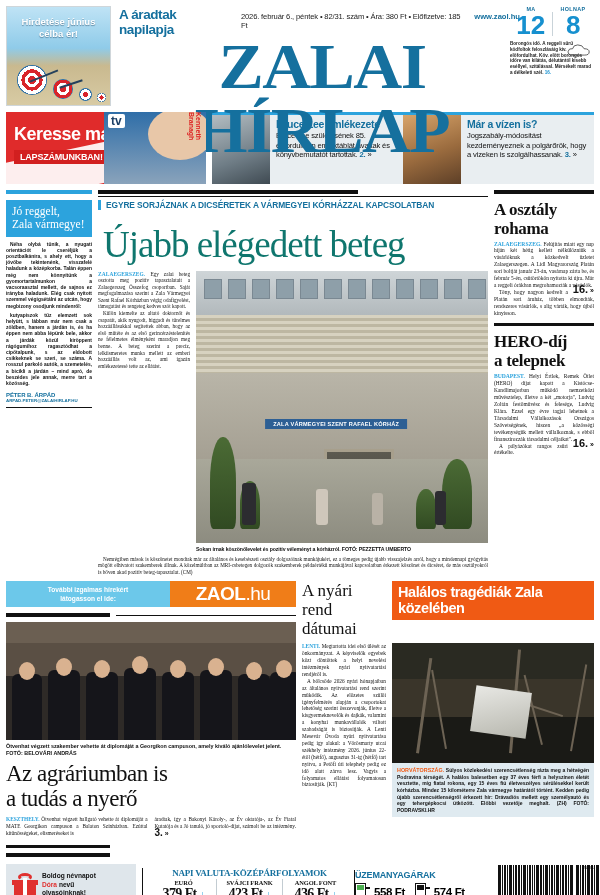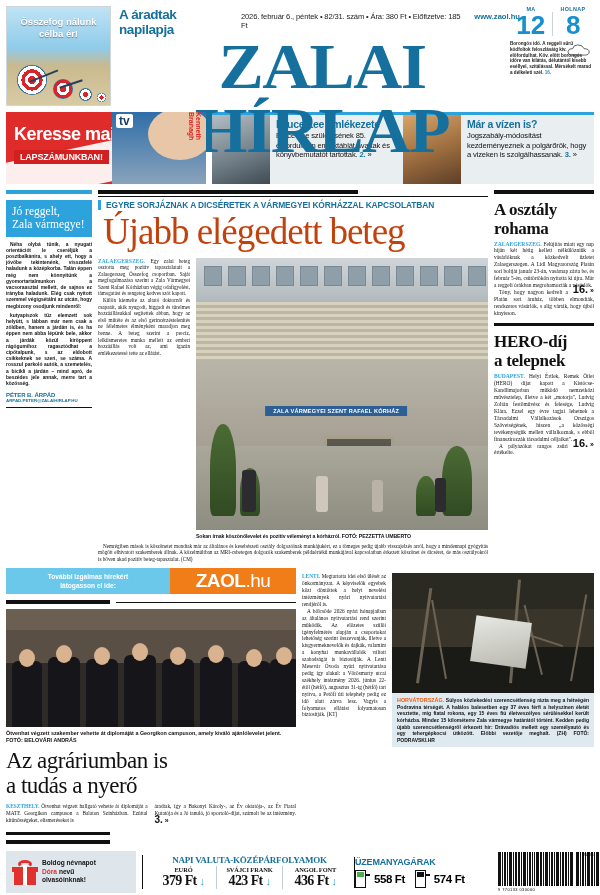--- a/index.html
+++ b/index.html
@@ -69,21 +69,21 @@
   
   .promo-row { display:flex; gap:6px; padding:0 6px; height:72px; }
   .promo-ad { width:200px; position:relative; overflow:hidden;
               background: linear-gradient(100deg,#e02b2b 0 62%,#b81c1c 62% 100%); }
   .promo-ad .swash { position:absolute; left:-30px; top:30px; width:260px; height:40px;
                      background:#fff; transform:rotate(-12deg); opacity:.92; }
   .promo-ad .k1 { position:absolute; left:8px; top:12px; color:#fff; font-weight:bold;
                   font-size:18px; letter-spacing:-.5px; }
   .promo-ad .k2 { position:absolute; left:8px; top:38px; background:#d21f1f; color:#fff;
                   font-weight:bold; font-size:9px; padding:2px 6px; letter-spacing:-.2px; }
-  .promo-ad .cover { position:absolute; right:0; top:0; width:94px; height:72px;
+  .promo-ad .cover { position:absolute; right:0; top:0; width:102px; height:72px;
                      background:linear-gradient(#2f6ea8,#8aa3bb); overflow:hidden; }
   .promo-ad .cover .tv { position:absolute; left:4px; top:2px; background:#fff;
                          color:#1b3f66; font-weight:bold; font-size:12px; padding:0 3px;
                          border-radius:2px; }
   .promo-ad .cover .face { position:absolute; right:-6px; top:-4px; width:64px; height:52px;
                            border-radius:50%; background:#e8c7a8; }
   .promo-ad .cover .name { position:absolute; right:4px; bottom:16px; color:#d22;
                            font-weight:bold; font-size:7px;
                            writing-mode:vertical-rl; text-orientation:mixed; }
 
@@ -118,21 +118,21 @@
   .op-sign { margin-top:5px; }
   .op-sign .nm { color:#15709e; font-weight:bold; font-size:6px; letter-spacing:-.1px; }
   .op-sign .em { color:#15709e; font-weight:bold; font-size:4.4px; }
   .op-rule { height:1px; background:#111; margin-top:4px; }
 
   
   .col-center { flex:1; }
   .ck { color:#15709e; font-weight:bold; font-size:8.4px; letter-spacing:-.1px;
         border-left:3px solid #2ca3dd; padding-left:5px; }
   .main-head { font-family:"Liberation Serif", serif; font-size:37px; line-height:41px;
-               letter-spacing:-1px; color:#c2410c; margin-top:1px; padding-left:5px; }
+               letter-spacing:-1px; color:#0f766e; margin-top:14px; padding-left:5px; }
   .center-flow { display:flex; gap:6px; margin-top:6px; }
   .lead-col { width:92px; flex:0 0 92px; }
   .lead-col .loc { color:#2ca3dd; font-weight:bold; font-size:5.4px; letter-spacing:.1px; }
   .lead-col p { font-family:"Liberation Serif", serif; font-size:5.2px; line-height:6.6px;
                 text-align:justify; color:#111; }
   .lead-col p.ind { text-indent:5px; }
   .photo-wrap { flex:1; }
   .photo { width:100%; height:272px; position:relative; overflow:hidden;
            background:linear-gradient(#b9c2c6 0 22%, #cfd3cf 22% 52%, #9aa597 52% 78%, #848e7c 78% 100%); }
   .ph-topband { position:absolute; left:0; top:0; right:0; height:44px;
@@ -264,21 +264,21 @@
 </style>
 </head>
 <body>
 
 <div class="page">
 
   <div class="masthead">
 
     <div class="ad-box">
       <div class="ad-txt">
-        <div>Összefog nálunk</div>
+        <div>Hirdetése június</div>
         <div>célba ér!</div>
       </div>
       <div class="target t1"></div>
       <div class="target t2"></div>
       <div class="target t3"></div>
       <div class="target t4"></div>
       <div class="arrow-l"></div>
       <div class="arrow-l2"></div>
     </div>
 
@@ -503,20 +503,31 @@
         <div class="c">
           <p><span>áradtak, így a Bakonyi Károly-, az Év oktatója-, az Év Fiatal Kutatója és a Jó tanuló, jó sportoló-díjat, számolt be az intézmény.</span>
              <span class="pgbig" style="float:none; font-size:10px;"><span>3.</span><i> »</i></span></p>
         </div>
       </div>
 
       <div class="agro-rule"></div>
     </div>
 
     <div class="low-right">
+      <div style="display:flex; gap:6px;">
+        <div style="width:84px; flex:0 0 84px;">
+          <div class="ny-head">
+            <div>A nyári rend</div>
+            <div>dátumai</div>
+          </div>
+        </div>
+        <div style="flex:1">
+          <div class="tr-bar">Halálos tragédiák Zala közelében</div>
+        </div>
+      </div>
 
       <div style="display:flex; gap:6px; margin-top:5px;">
         <div style="width:84px; flex:0 0 84px;" class="ny-cols">
           <div class="c">
             <p><span class="loc">LENTI.</span>
                <span>Megtartotta idei első ülését az önkormányzat. A képviselők egyebek közt döntöttek a helyi nevelési intézmények nyári nyitvatartási rendjéről is.</span></p>
             <p class="ind">A bölcsőde 2026 nyári hónapjaiban az általános nyitvatartási rend szerint működik. Az előzetes szülői igényfelmérés alapján a csoportokat lehetőség szerint összevonják, illetve a kisgyermeknevelők és dajkák, valamint a konyhai munkavállalók váltott szabadságát is biztosítják. A Lenti Mesevár Óvoda nyári nyitvatartása pedig így alakul: a Vörösmarty utcai székhely intézmény 2026. június 22-étől (hétfő), augusztus 31-ig (hétfő) tart nyitva, a Petőfi úti telephely pedig ez idő alatt zárva lesz. Vagyis a folyamatos ellátást folyamatosan biztosítják. (KT)</p>
           </div>
         </div>
 

